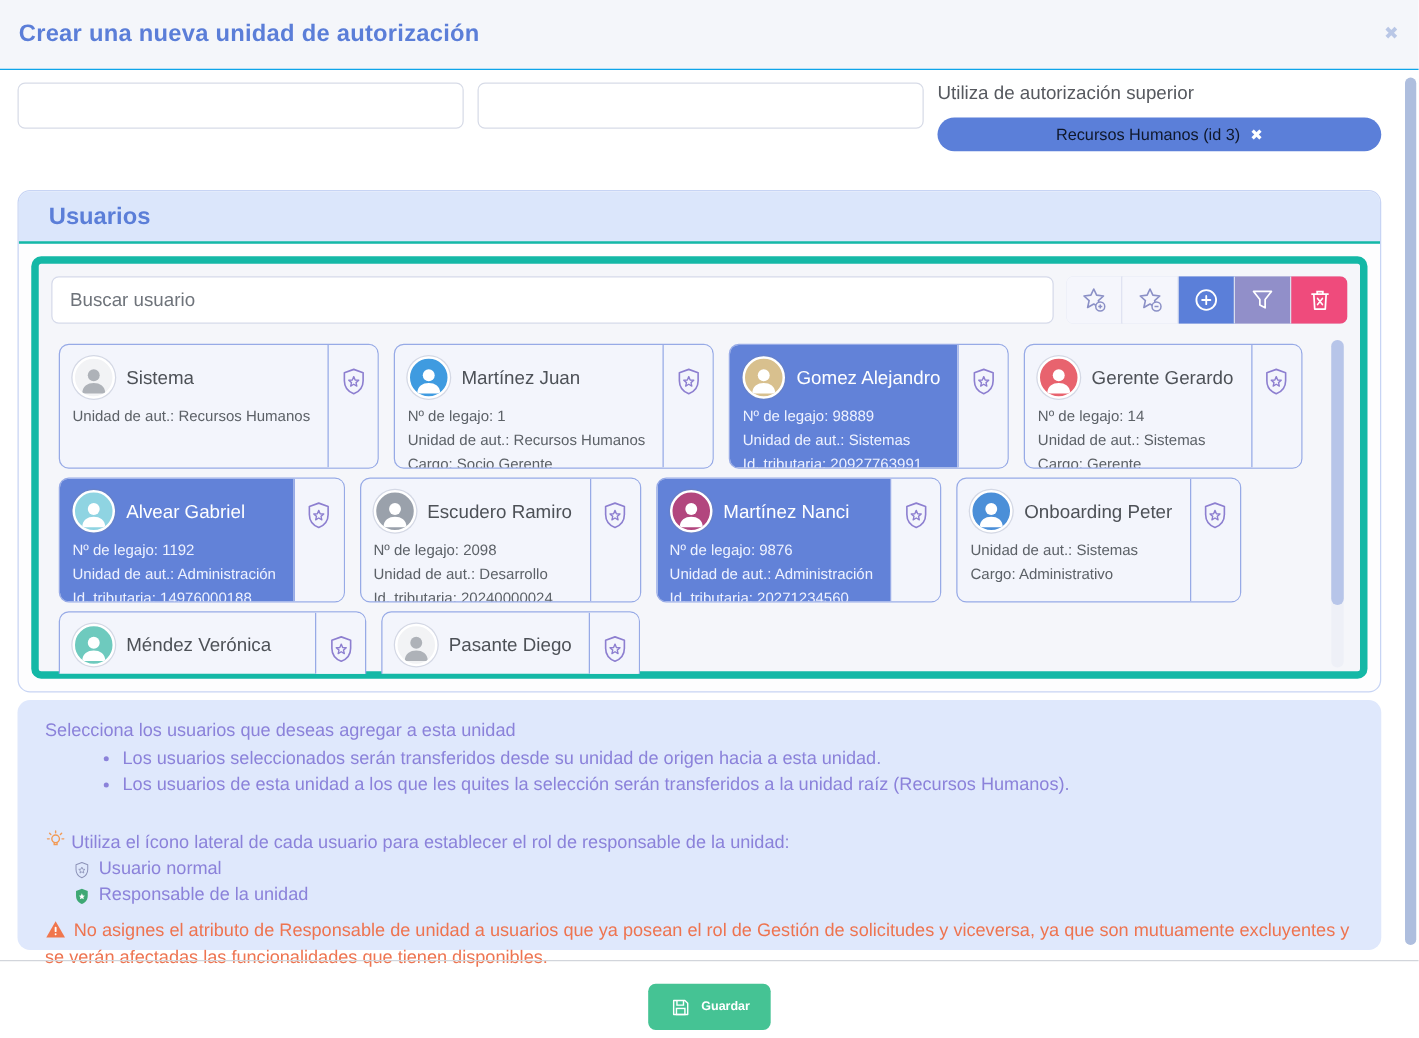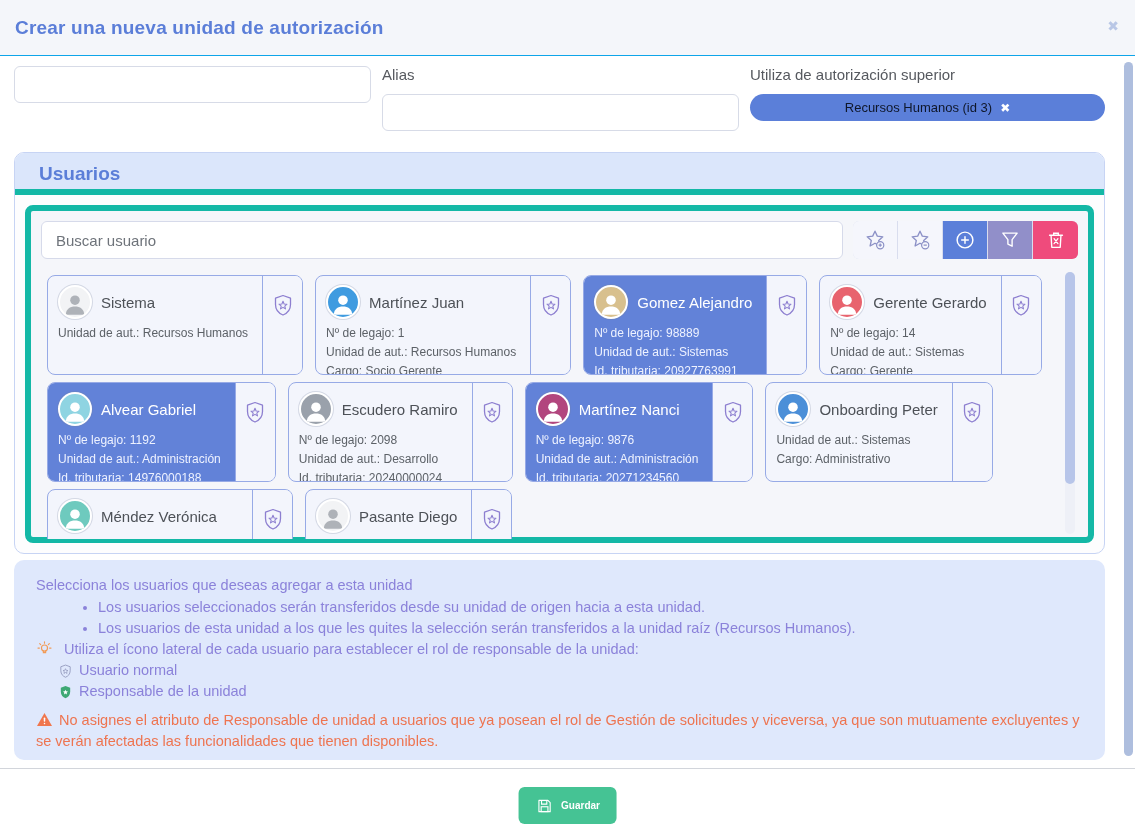--- a/index.html
+++ b/index.html
@@ -24,21 +24,21 @@
   .text-input{ width:100%; height:37px; border:1px solid #d7dbe7; border-radius:6px;
     background:#fff; font-size:14px; padding:0 10px; color:#444; outline:none;
     font-family:inherit; }
   .chip{ margin-top:6px; height:27px; width:100%; background:#5b7fd9; border-radius:14px;
     display:flex; align-items:center; justify-content:center; gap:8px; cursor:pointer; }
   .chip-label{ color:#0f172a; font-size:13px; font-weight:400; }
   .chip-x{ color:#fff; font-size:12px; font-weight:700; }
   
   .panel{ position:absolute; top:152px; left:14px; width:1091px; height:402px;
     border:1px solid #c7d4f4; border-radius:10px; background:#fdfdfe; overflow:hidden; }
-  .panel-header{ height:42px; background:#dbe6fb; border-bottom:6px solid #14b8a6; }
+  .panel-header{ height:42px; background:#dbe6fb; border-bottom:2px solid #14b8a6; }
   .panel-title{ line-height:42px; padding-left:24px; font-size:19px; font-weight:600; color:#5b7ed8; }
   .panel-body{ padding:10px; height:360px; }
   .inner{ border:6px solid #14b8a6; border-radius:8px; background:#f5f6fa; padding:10px; height:338px; }
   .search-row{ display:flex; }
   .search-input{ flex:1; height:38px; border:1px solid #d6daea; border-radius:6px; background:#fff;
     font-size:15px; padding:0 14px; color:#555; outline:none; font-family:inherit; }
   .search-input::placeholder{ color:#6e737a; opacity:1; }
   .toolbar{ display:flex; margin-left:10px; border-radius:6px; overflow:hidden;
     box-shadow:0 0 0 1px #d9ddee inset; }
   .tb-btn{ width:45px; height:38px; display:flex; align-items:center; justify-content:center;
@@ -76,21 +76,21 @@
     background:#eef0f7; border-radius:5px; }
   .cards-thumb{ position:absolute; right:3px; top:3px; width:10px; height:212px;
     background:#b7c5e9; border-radius:5px; cursor:pointer; }
   
   .info{ position:absolute; top:560px; left:14px; width:1091px; height:200px;
     background:#dfe8fc; border-radius:10px; padding:15px 24px 0 22px;
     color:#8b82da; font-size:14.5px; }
   .info-intro{ line-height:21px; }
   .info ul{ margin:1px 0 0 0; padding-left:62px; }
   .info li{ line-height:21px; }
-  .tip-line{ display:flex; align-items:center; gap:11px; line-height:20px; }
+  .tip-line{ margin-top:25px; display:flex; gap:4px; line-height:20px; }
   .tip-line svg{ width:17px; height:17px; flex:0 0 17px; color:#f29a56; }
   .legend-line{ margin-left:22px; margin-top:2px; display:flex; align-items:center; gap:6px; line-height:19px; }
   .legend-line svg{ width:15px; height:16px; }
   .legend-normal svg{ color:#8d93b8; }
   .warning{ margin-top:9px; color:#ee7450; line-height:21px; }
   .warning svg{ width:17px; height:15px; vertical-align:-2px; margin-right:6px; }
   
   .footer-divider{ position:absolute; top:768px; left:0; width:1135px; height:1px; background:#d2d5db; }
   .save-btn{ position:absolute; top:787px; left:50%; transform:translateX(-50%);
     height:37px; padding:0 17px; background:#45c394; color:#fff; border:none; border-radius:6px;
@@ -124,21 +124,20 @@
 <div class="modal-header">
   <div class="modal-title">Crear una nueva unidad de autorización</div>
   <div class="modal-close">✖</div>
 </div>
 
 <div class="form-row">
   <div class="form-col">
     <input class="text-input" type="text" value="" style="">
   </div>
   <div class="form-col">
-    <label class="field-label">Alias</label>
     <input class="text-input" type="text" value="" style="">
   </div>
   <div class="form-col">
     <label class="field-label">Utiliza de autorización superior</label>
     <div class="chip">
       <span class="chip-label">Recursos Humanos (id 3)</span>
       <span class="chip-x">✖</span>
     </div>
   </div>
 </div>

